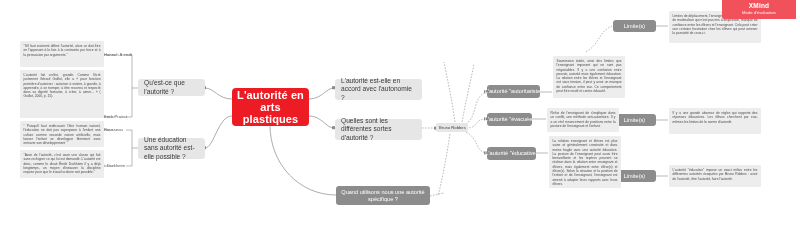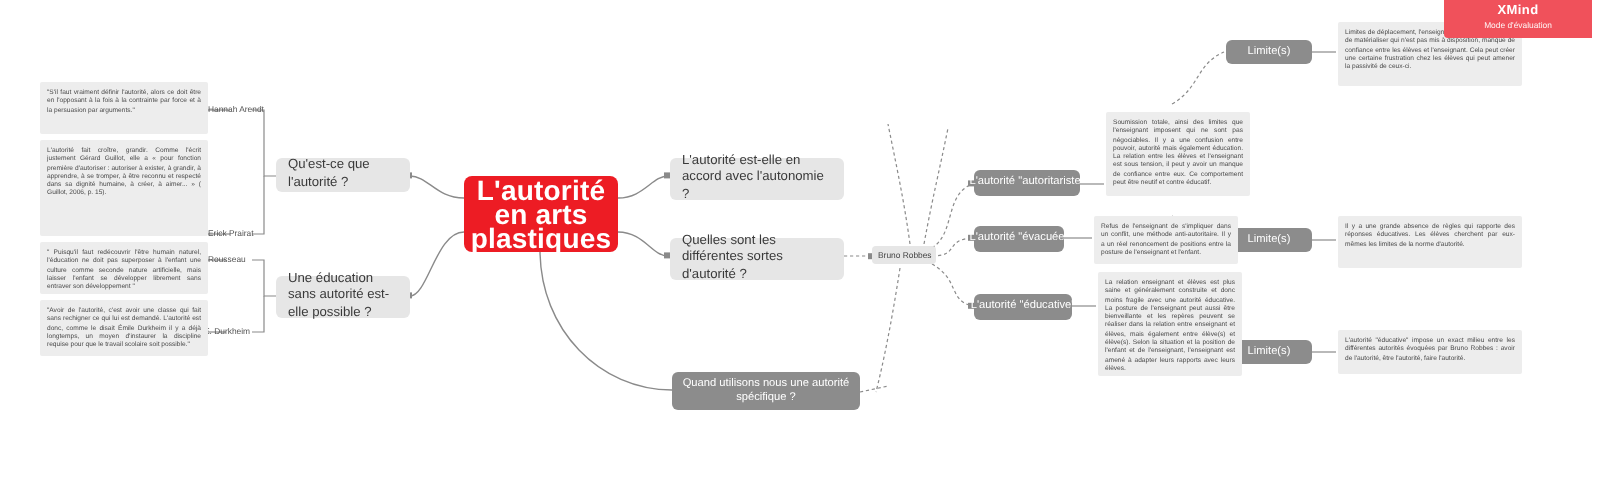--- a/index.html
+++ b/index.html
@@ -12,21 +12,21 @@
   }
   #canvas{position:absolute;inset:0;width:800px;height:221px;}
   svg.links{position:absolute;left:0;top:0;width:800px;height:221px;pointer-events:none;}
 
   .node{position:absolute;box-sizing:border-box;}
 
   
   .central{
     background:#ED1C24;color:#ffffff;
     border-radius:4px;
-    font-size:14px;font-weight:bold;
+    font-size:11px;font-weight:bold;
     line-height:12px;
     text-align:center;
     display:flex;align-items:center;justify-content:center;
     padding:5px 0;
     letter-spacing:.1px;
   }
 
   
   .branch{
     background:#E6E6E6;color:#3a3a3a;

